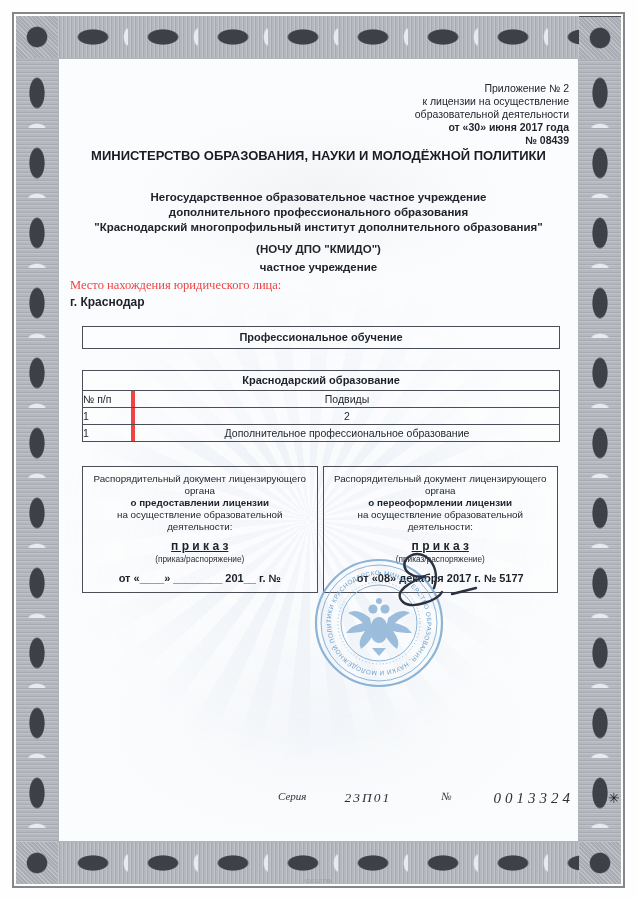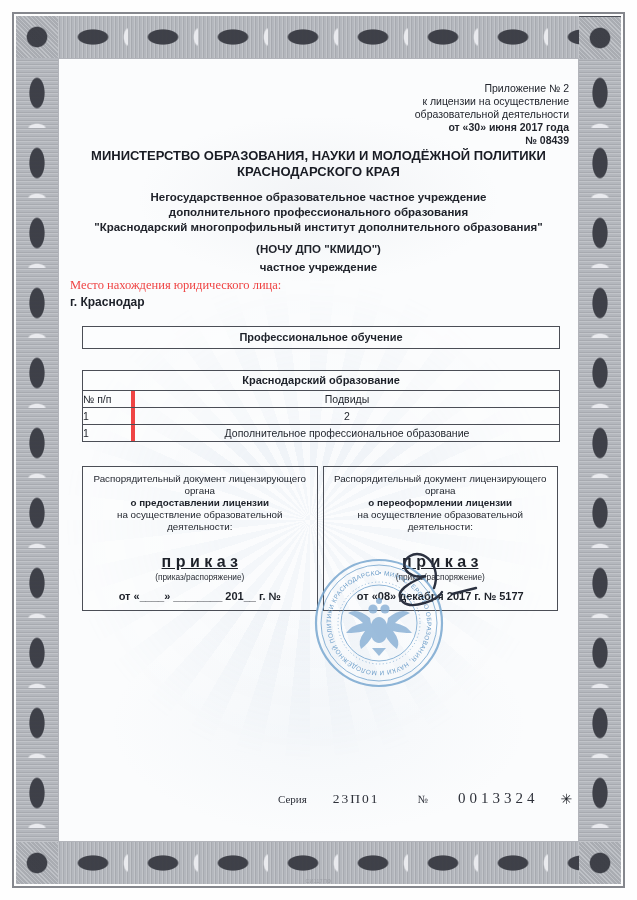--- a/index.html
+++ b/index.html
@@ -56,30 +56,30 @@
   .tr{display:flex;border-top:1px solid #4b4e56;align-items:stretch;}
   .tr:first-child{border-top:none;}
   .tr .full{flex:1;text-align:center;font-weight:bold;font-size:11px;padding:3px 0 4px;}
   .c1{width:48px;border-right:4px solid #ef4444;text-align:left;padding:2px 0;}
   .c2{flex:1;text-align:center;padding:2px 0;}
 
   .orders{top:404px;left:16px;width:476px;display:flex;gap:5px;}
   .obox{border:1px solid #4b4e56;background:rgba(255,255,255,.3);flex:1;text-align:center;padding:6px 4px 8px;}
   .obox .l1{font-size:9.8px;line-height:12px;}
   .obox .l2{font-size:9.8px;line-height:12px;font-weight:bold;}
-  .obox .prikaz{font-size:16px;font-weight:bold;text-decoration:underline;margin-top:20px;}
+  .obox .prikaz{font-size:12px;font-weight:bold;text-decoration:underline;margin-top:6px;}
   .obox .sub{font-size:8.3px;color:#2a2d35;margin-top:1px;text-align:center;}
   .obox .date{font-size:11px;font-weight:bold;margin-top:8px;}
 
   .sigrow{top:512px;left:4px;right:2px;display:flex;justify-content:space-between;font-weight:bold;font-size:12.5px;}
 
   .stamp{top:494px;left:246px;width:134px;height:134px;}
   .signature{top:478px;left:280px;width:170px;height:90px;}
 
-  .serial{top:728px;left:212px;display:flex;align-items:center;gap:0;color:#2e313a;font-family:"Liberation Serif",serif;}
+  .serial{top:728px;left:212px;display:flex;align-items:flex-start;gap:12px;color:#2e313a;font-family:"Liberation Serif",serif;font-style:italic;}
   .serial .lbl{font-size:11px;}
   .serial .ser{font-size:13.5px;letter-spacing:2px;margin-left:26px;}
   .serial .num-sign{font-size:11px;margin-left:38px;}
   .serial .num{font-size:15px;letter-spacing:4px;margin-left:30px;}
   .serial .mark{font-size:14px;margin-left:22px;font-family:"DejaVu Sans",sans-serif;color:#1d2027;}
 
   .printer-mark{position:absolute;left:0;right:0;bottom:16px;text-align:center;font-size:5px;color:#9a9ca2;letter-spacing:.5px;}
 </style>
 </head>
 <body>
@@ -104,21 +104,20 @@
     <div class="abs annex">
       <div>Приложение № 2</div>
       <div>к лицензии на осуществление</div>
       <div>образовательной деятельности</div>
       <div class="b">от «30» июня 2017 года</div>
       <div class="b">№ 08439</div>
     </div>
 
     <div class="abs title">
       <div>МИНИСТЕРСТВО ОБРАЗОВАНИЯ, НАУКИ И МОЛОДЁЖНОЙ ПОЛИТИКИ</div>
-      <div>КРАСНОДАРСКОГО КРАЯ</div>
     </div>
 
     <div class="abs orgline" style="top:128px">Негосударственное образовательное частное учреждение</div>
     <div class="abs orgline" style="top:143px">дополнительного профессионального образования</div>
     <div class="abs orgline" style="top:158px">"Краснодарский многопрофильный институт дополнительного образования"</div>
     <div class="abs orgline" style="top:180px">(НОЧУ ДПО "КМИДО")</div>
     <div class="abs orgline" style="top:198px">частное учреждение</div>
 
     <div class="abs loc-label">Место нахождения юридического лица:</div>
     <div class="abs loc-value">г. Краснодар</div>

